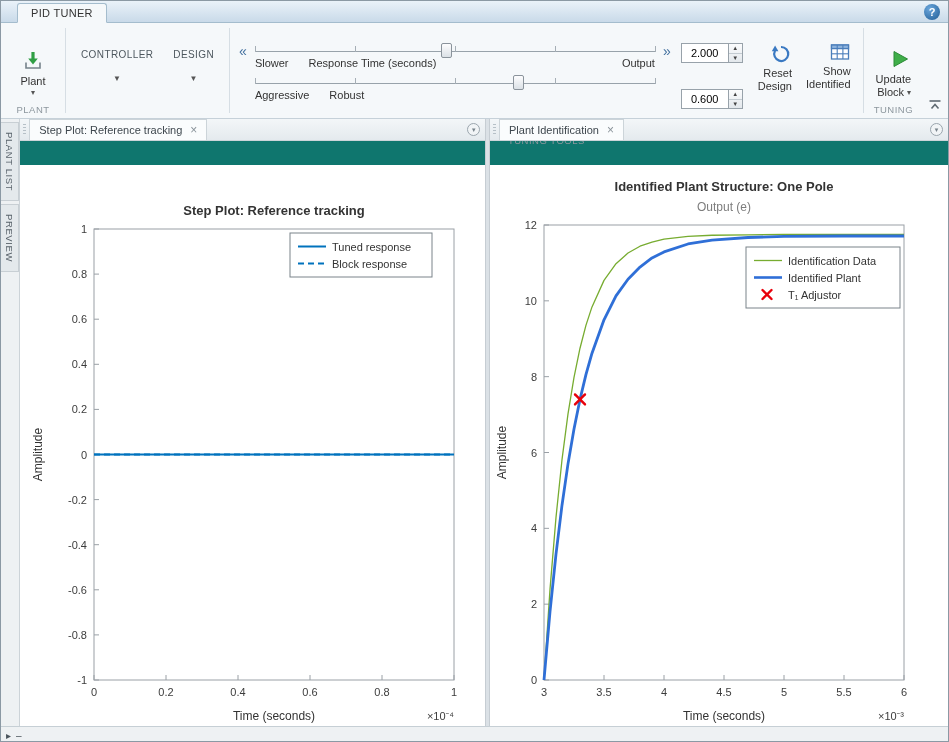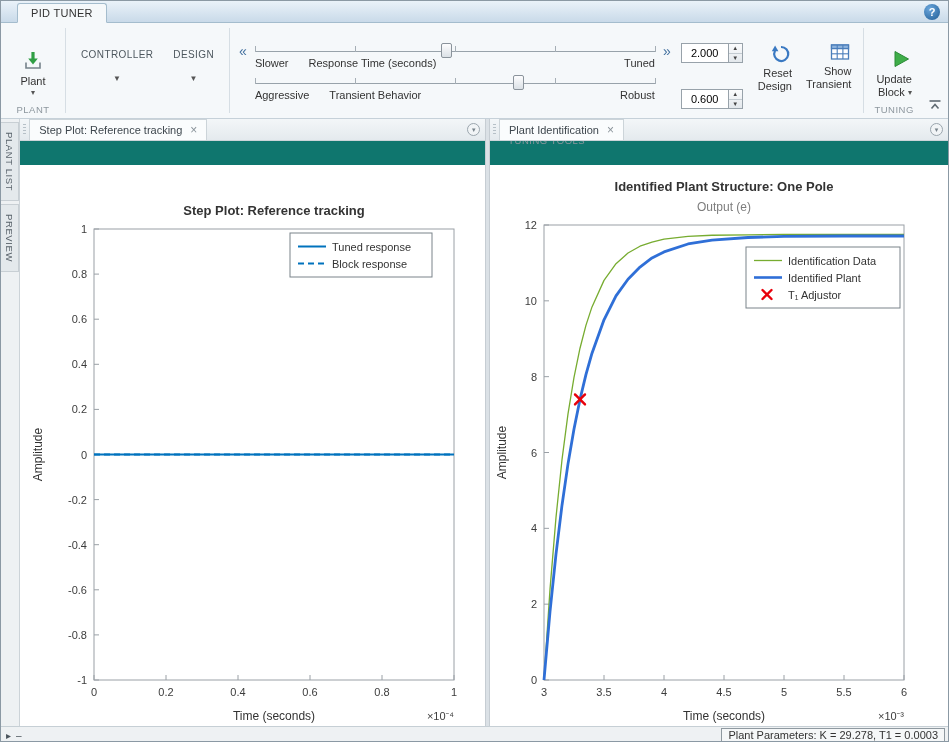--- a/index.html
+++ b/index.html
@@ -131,36 +131,35 @@
               <div class="tick" style="left:0%"></div>
               <div class="tick" style="left:25%"></div>
               <div class="tick" style="left:50%"></div>
               <div class="tick" style="left:75%"></div>
               <div class="tick" style="left:100%"></div>
               <div class="thumb" style="left: 48%;"></div>
             </div>
             <div class="slabels">
               <span>Slower</span>
               <span class="mid">Response Time (seconds)</span>
-              <span>Tuned</span>
+              <span>Output</span>
             </div>
           </div>
           <div class="slider">
             <div class="track-area">
               <div class="track"></div>
               <div class="tick" style="left:0%"></div>
               <div class="tick" style="left:25%"></div>
               <div class="tick" style="left:50%"></div>
               <div class="tick" style="left:75%"></div>
               <div class="tick" style="left:100%"></div>
               <div class="thumb" style="left: 66%;"></div>
             </div>
             <div class="slabels">
               <span>Aggressive</span>
-              <span class="mid">Transient Behavior</span>
               <span>Robust</span>
             </div>
           </div>
         </div>
 
         <div class="chev">»</div>
 
         <div class="spin-col">
           <div class="spinner">
             <input value="2.000" style="">
@@ -189,21 +188,21 @@
 
         <div class="tool-btn">
           <svg width="22" height="20" viewBox="0 0 22 20">
             <rect x="2.5" y="3" width="17" height="14" fill="#ffffff" stroke="#4a7ebb" stroke-width="1.3"></rect>
             <rect x="2.5" y="3" width="17" height="3.6" fill="#8db3dd" stroke="#4a7ebb" stroke-width="1.3"></rect>
             <line x1="8.2" y1="3" x2="8.2" y2="17" stroke="#4a7ebb" stroke-width="1.1"></line>
             <line x1="13.9" y1="3" x2="13.9" y2="17" stroke="#4a7ebb" stroke-width="1.1"></line>
             <line x1="2.5" y1="11.8" x2="19.5" y2="11.8" stroke="#4a7ebb" stroke-width="1.1"></line>
           </svg>
           <span>Show</span>
-          <span>Transient</span>
+          <span>Identified</span>
         </div>
       </div>
       <div class="ts-label">TUNING TOOLS</div>
     </div>
 
     <div class="vsep"></div>
 
     <div class="ts-section">
       <div class="ts-body center">
         <div class="tool-btn">
@@ -357,15 +356,14 @@
             <line x1="272.5" y1="125" x2="281.5" y2="134" stroke="#E8000B" stroke-width="2.4" stroke-linecap="round"></line>
             <line x1="272.5" y1="134" x2="281.5" y2="125" stroke="#E8000B" stroke-width="2.4" stroke-linecap="round"></line>
             <text x="298" y="133.5" font-size="11" fill="#333333" text-anchor="start" font-family="&quot;Liberation Sans&quot;, sans-serif">T₁ Adjustor</text>
           </svg></div>
     </div>
   </div>
 
   <div class="statusbar">
     <span class="sb-icon">▸</span>
     <span class="sb-icon">‒</span>
-    <div class="sb-box">Plant Parameters: K = 29.278, T1 = 0.0003</div>
   </div>
 </div>
 
 </body></html>

